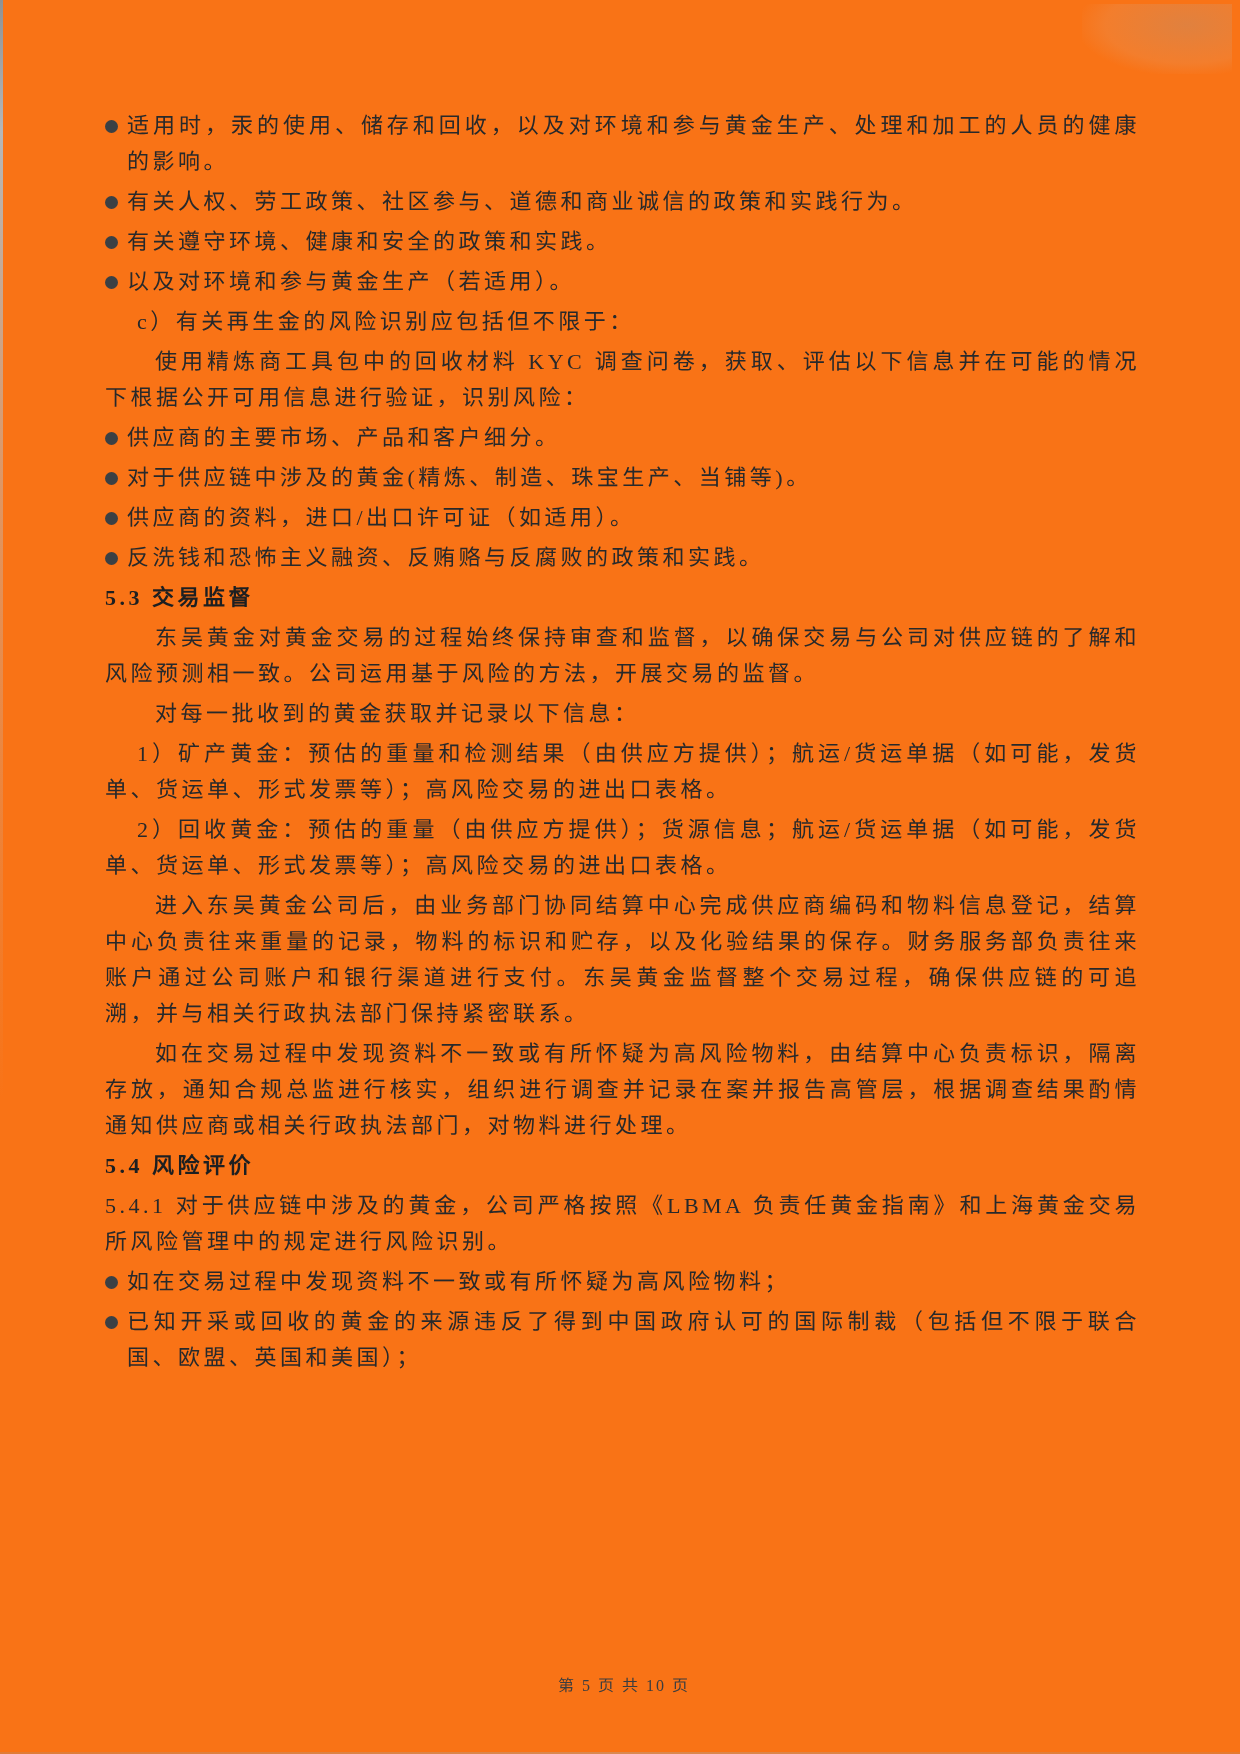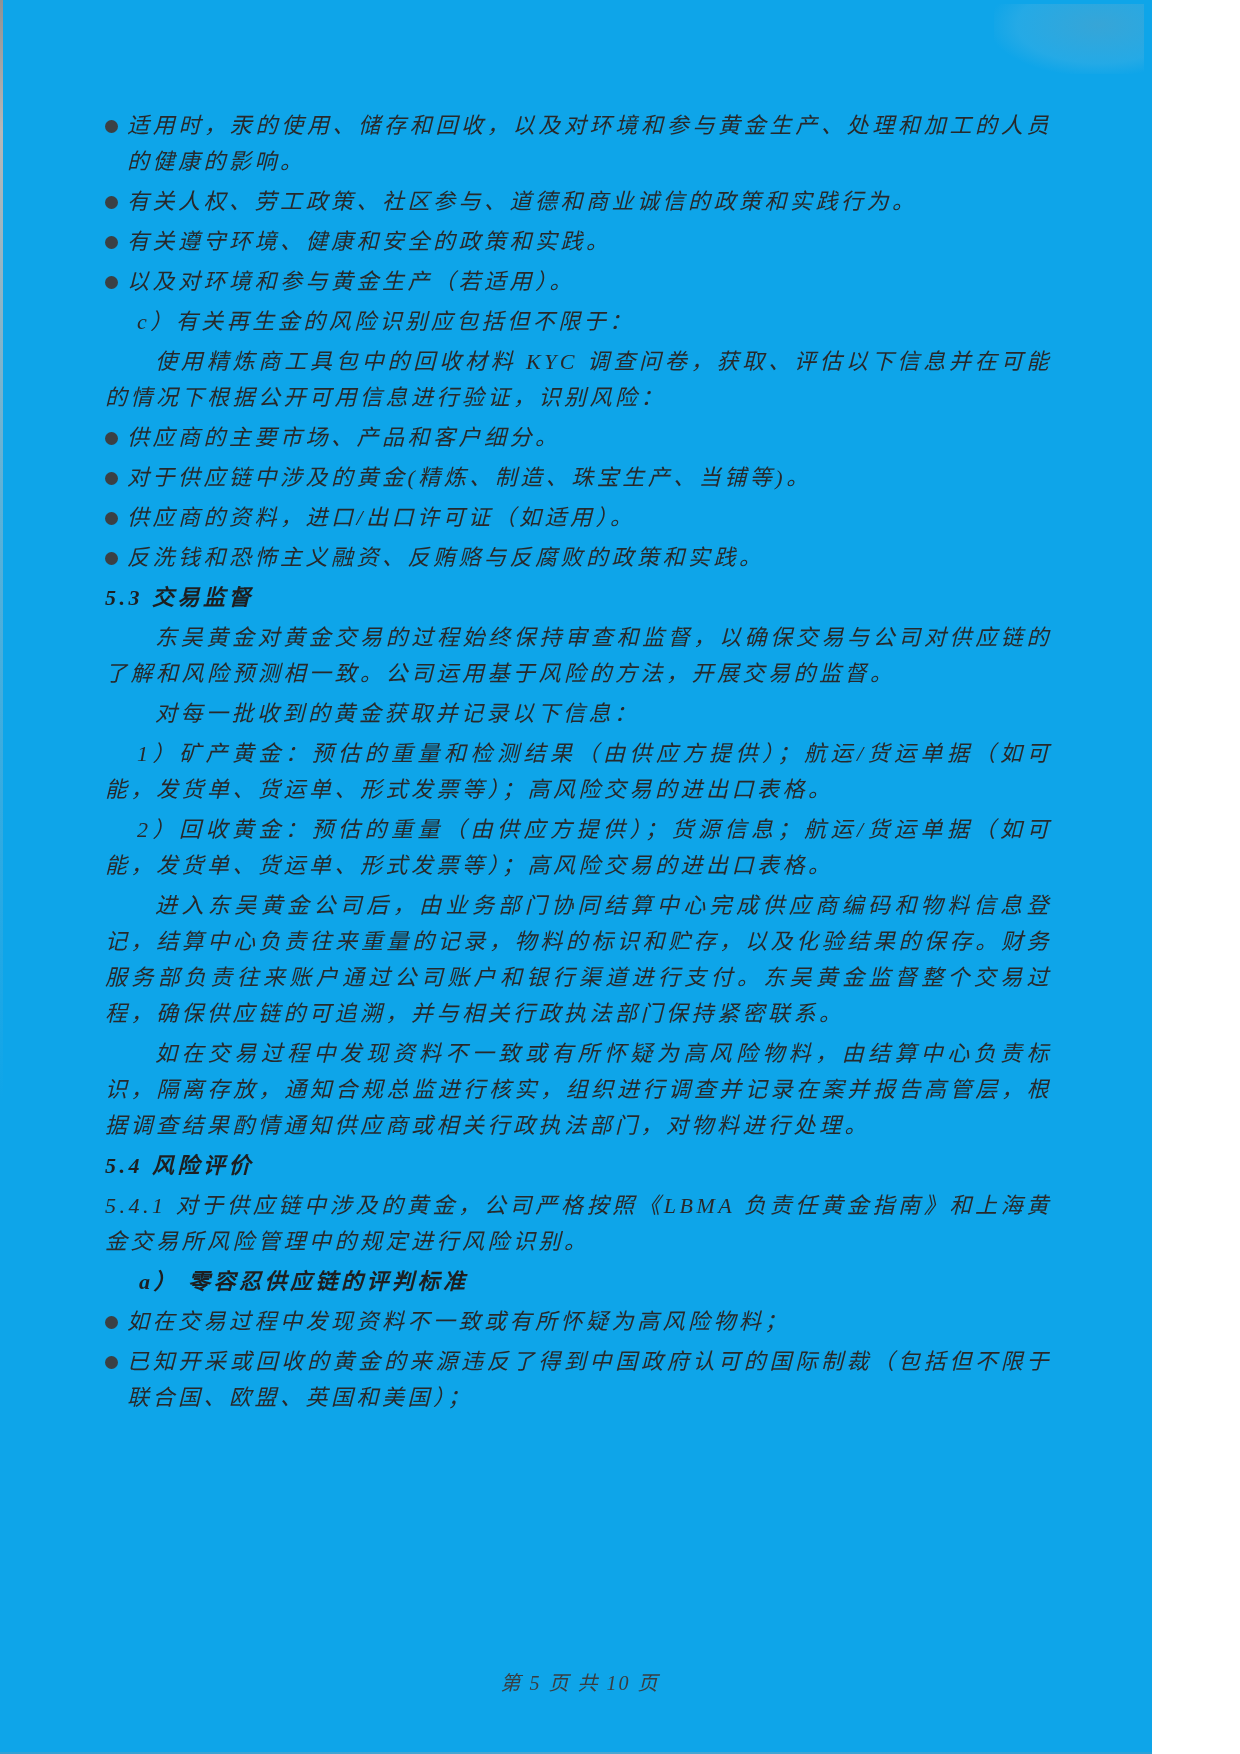--- a/index.html
+++ b/index.html
@@ -2,27 +2,26 @@
 <html lang="zh-CN"><head>
 <meta charset="utf-8">
 <style>
   html, body {
     margin: 0;
     padding: 0;
     background: #ffffff;
   }
   .page {
     position: relative;
-    width: 1152px;
+    width: 1240px;
     height: 1754px;
-    background: #0ea5e9;
+    background: #f97316;
     overflow: hidden;
     font-family: "Liberation Serif", "DejaVu Serif", serif;
     color: #27292b;
-    font-style: italic;
   }
   .content {
     position: absolute;
     top: 108px;
     left: 105px;
     right: 100px;
   }
   .content p, .content h2, .content h3, .content .bullet {
     margin: 0 0 4px 0;
     font-size: 22px;
@@ -62,21 +61,21 @@
     background: #3b4044;
     margin: 12px 9px 0 0;
   }
   .btext { flex: 1 1 auto; }
   .footer {
     position: absolute;
     left: 8px;
     right: 0;
     bottom: 58px;
     text-align: center;
-    font-size: 20px;
+    font-size: 16px;
     letter-spacing: 2px;
     color: #3a3d40;
   }
   
   .edge-left {
     position: absolute;
     left: 0; top: 0;
     width: 3px; height: 1100px;
     background: linear-gradient(to bottom, #8f9294 0%, #b5b7b8 12%, rgba(190,192,193,0.45) 45%, rgba(200,200,200,0) 100%);
     pointer-events: none;
@@ -146,21 +145,20 @@
     <h2 class="h">5.3 交易监督</h2>
     <p class="para">东吴黄金对黄金交易的过程始终保持审查和监督，以确保交易与公司对供应链的了解和风险预测相一致。公司运用基于风险的方法，开展交易的监督。</p>
     <p class="para">对每一批收到的黄金获取并记录以下信息：</p>
     <p class="numpara">1）矿产黄金：预估的重量和检测结果（由供应方提供）；航运/货运单据（如可能，发货单、货运单、形式发票等）；高风险交易的进出口表格。</p>
     <p class="numpara">2）回收黄金：预估的重量（由供应方提供）；货源信息；航运/货运单据（如可能，发货单、货运单、形式发票等）；高风险交易的进出口表格。</p>
     <p class="para">进入东吴黄金公司后，由业务部门协同结算中心完成供应商编码和物料信息登记，结算中心负责往来重量的记录，物料的标识和贮存，以及化验结果的保存。财务服务部负责往来账户通过公司账户和银行渠道进行支付。东吴黄金监督整个交易过程，确保供应链的可追溯，并与相关行政执法部门保持紧密联系。</p>
     <p class="para">如在交易过程中发现资料不一致或有所怀疑为高风险物料，由结算中心负责标识，隔离存放，通知合规总监进行核实，组织进行调查并记录在案并报告高管层，根据调查结果酌情通知供应商或相关行政执法部门，对物料进行处理。</p>
 
     <h2 class="h gap-top">5.4 风险评价</h2>
     <p class="noindent">5.4.1 对于供应链中涉及的黄金，公司严格按照《LBMA 负责任黄金指南》和上海黄金交易所风险管理中的规定进行风险识别。</p>
-    <h3 class="sh">a） 零容忍供应链的评判标准</h3>
 
     <div class="bullet">
       <span class="dot"></span>
       <span class="btext">如在交易过程中发现资料不一致或有所怀疑为高风险物料；</span>
     </div>
     <div class="bullet">
       <span class="dot"></span>
       <span class="btext">已知开采或回收的黄金的来源违反了得到中国政府认可的国际制裁（包括但不限于联合国、欧盟、英国和美国）；</span>
     </div>
 

